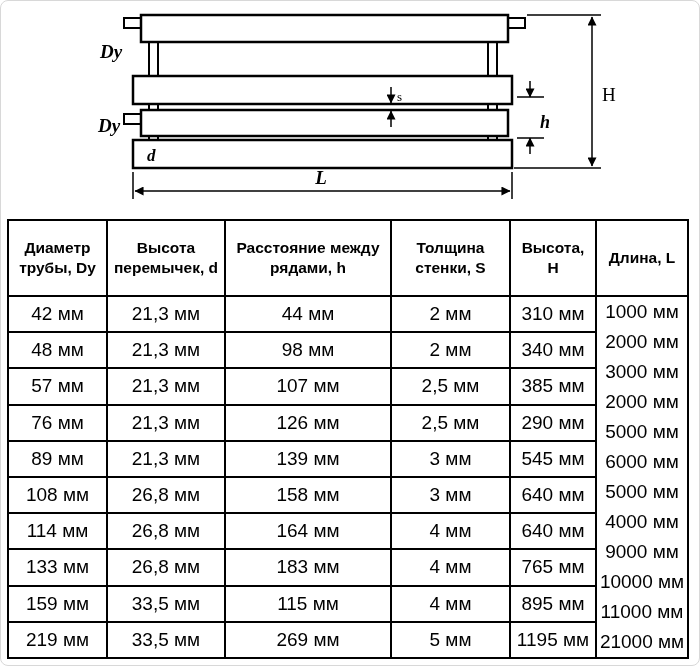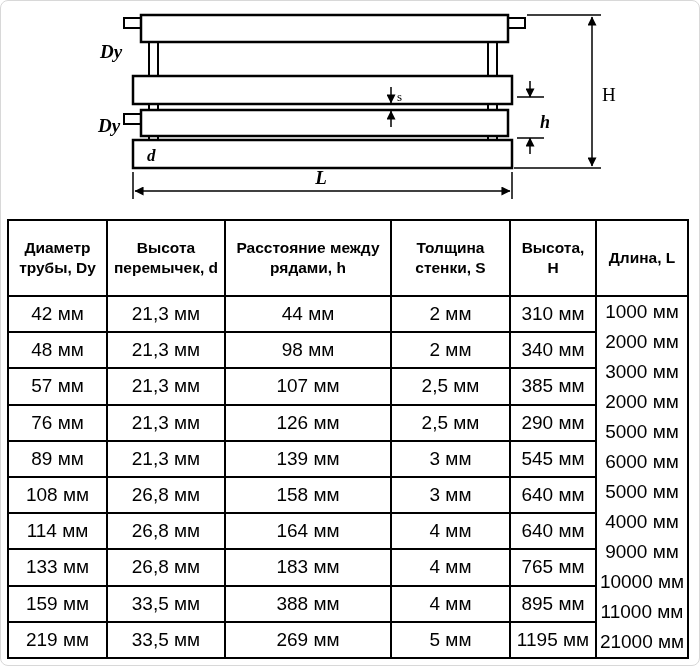--- a/index.html
+++ b/index.html
@@ -158,21 +158,21 @@
         <tr>
           <td>133 мм</td>
           <td>26,8 мм</td>
           <td>183 мм</td>
           <td>4 мм</td>
           <td>765 мм</td>
         </tr>
         <tr>
           <td>159 мм</td>
           <td>33,5 мм</td>
-          <td>388 мм</td>
+          <td>115 мм</td>
           <td>4 мм</td>
           <td>895 мм</td>
         </tr>
         <tr>
           <td>219 мм</td>
           <td>33,5 мм</td>
           <td>269 мм</td>
           <td>5 мм</td>
           <td>1195 мм</td>
         </tr>

